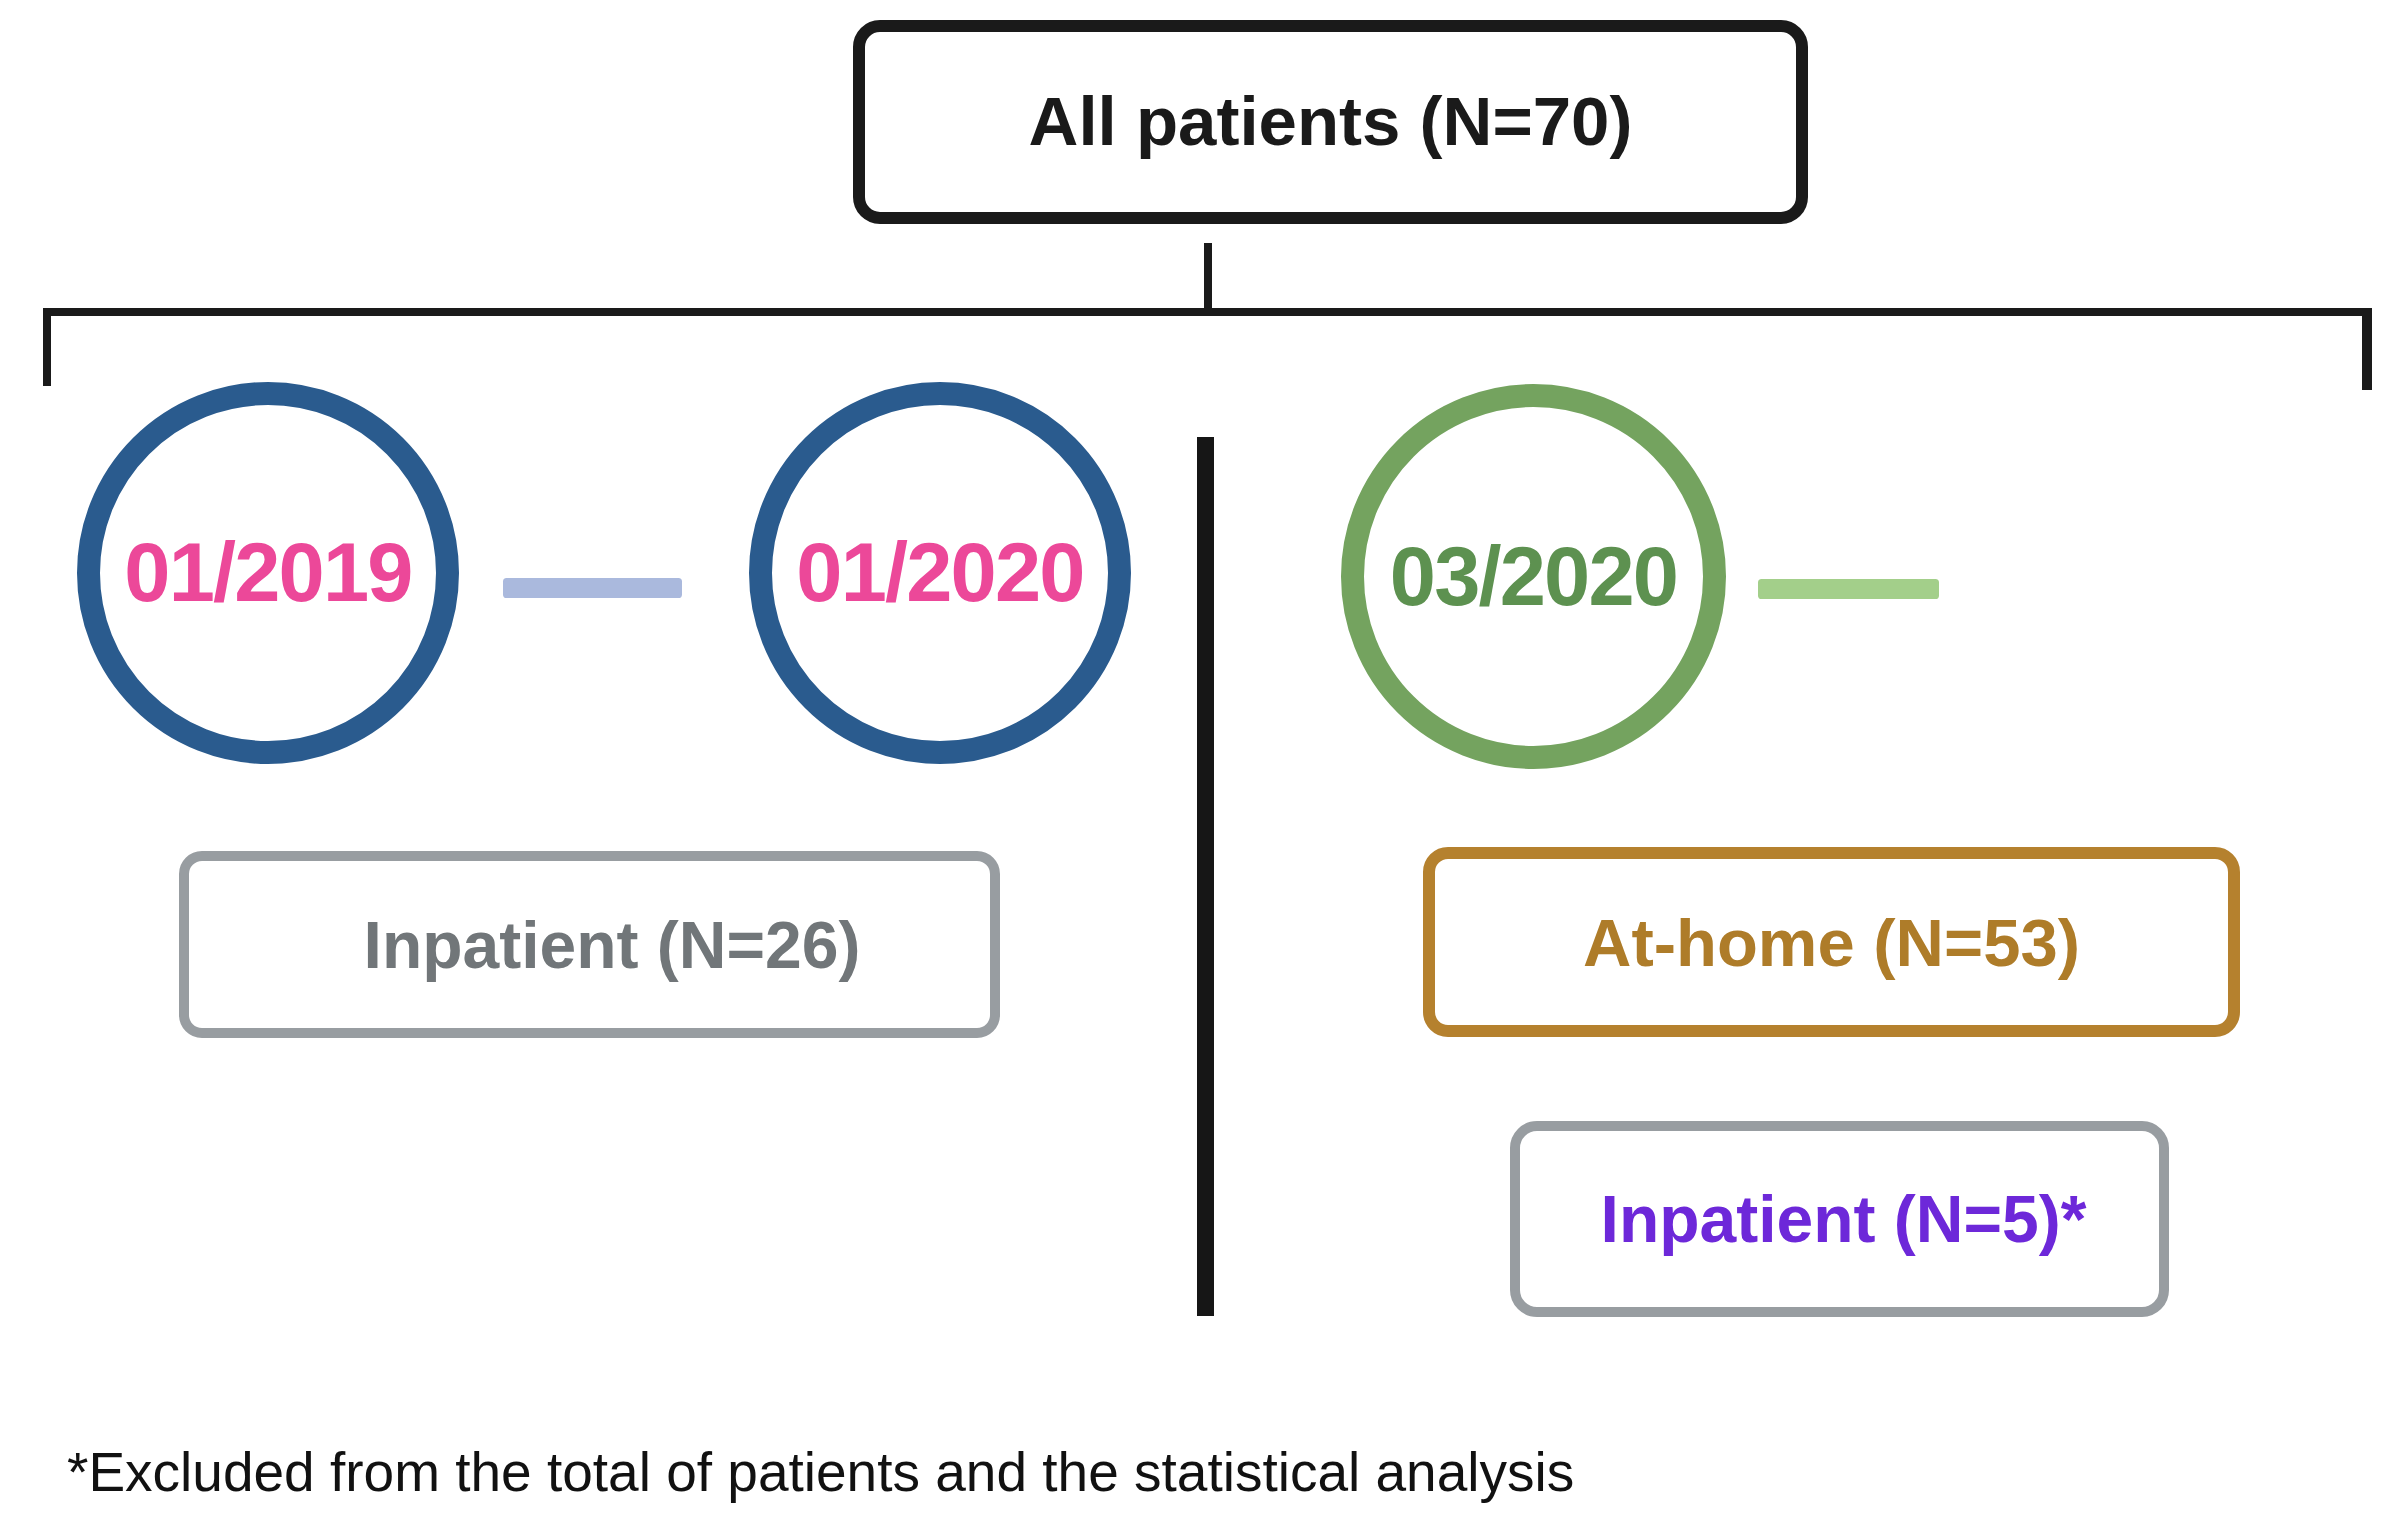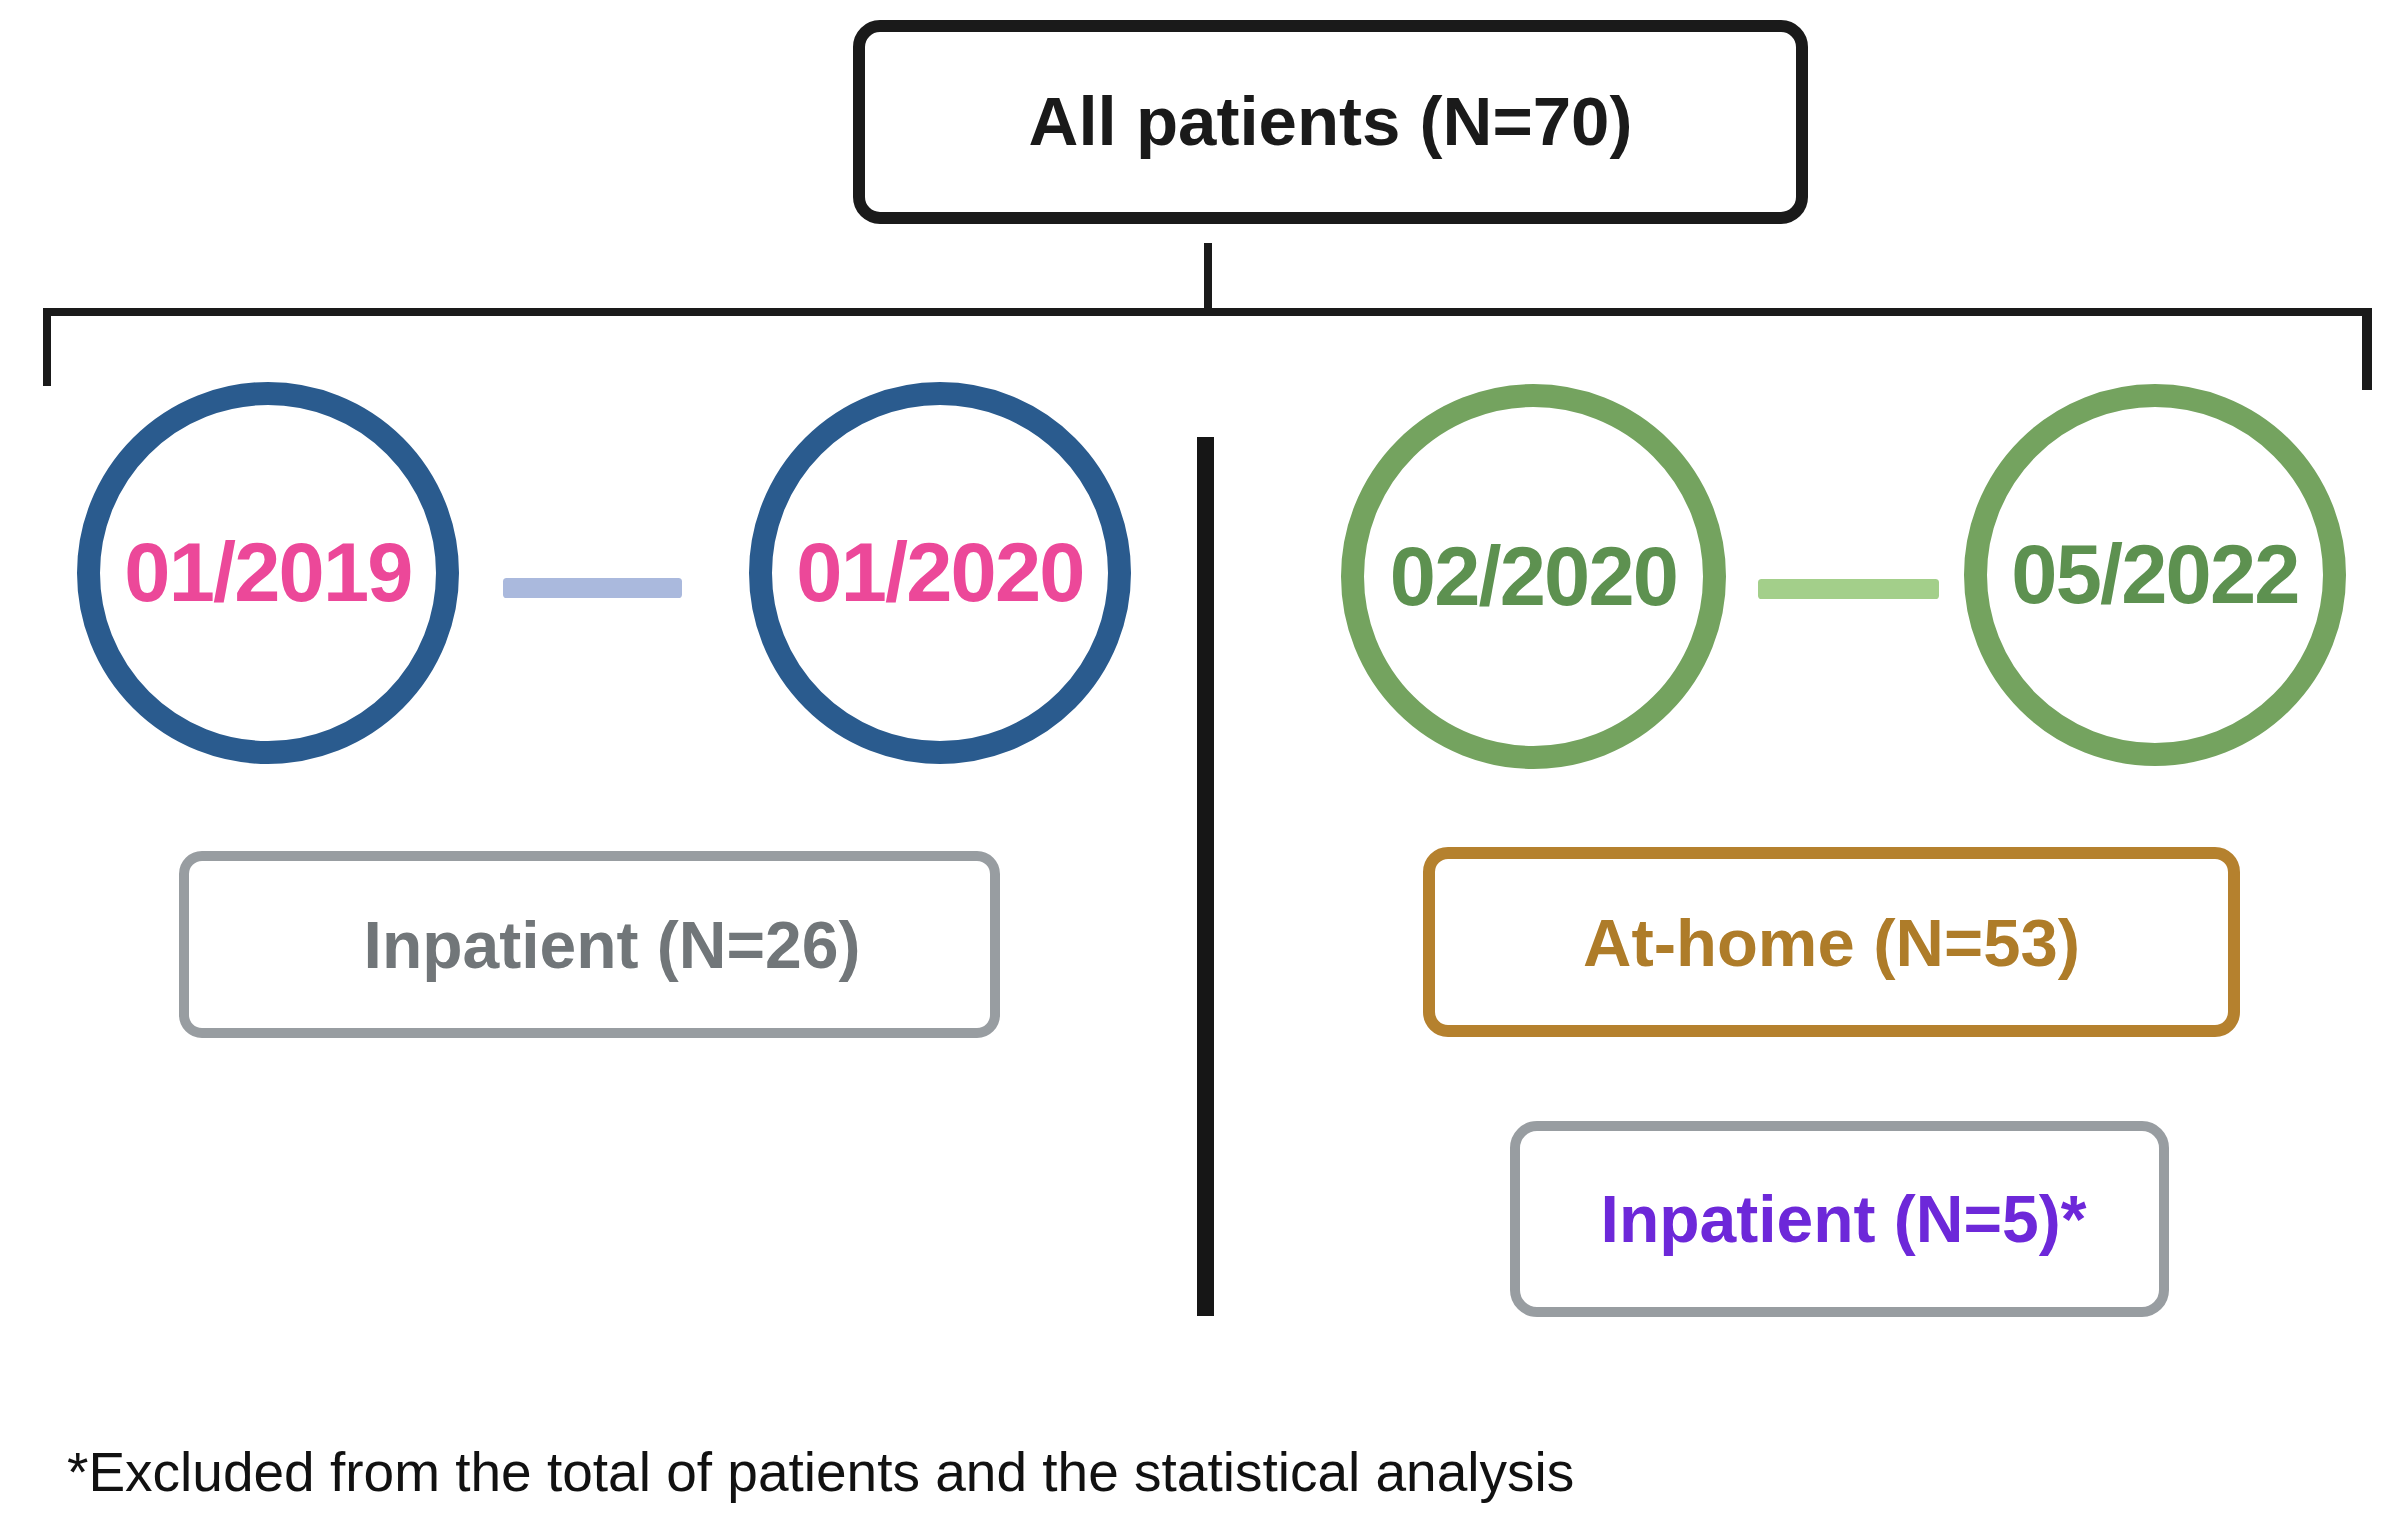--- a/index.html
+++ b/index.html
@@ -98,26 +98,23 @@
   </div>
   <div class="abs bar bar-blue"></div>
   <div class="abs circle blue c-blue-2">
     <span class="label">01/2020</span>
   </div>
   <div class="abs group-box box-inpatient-1">
     <span class="label">Inpatient (N=26)</span>
   </div>
 
   <div class="abs circle green c-green-1">
-    <span class="label">02/2020</span>
+    <span class="label">03/2020</span>
   </div>
   <div class="abs bar bar-green"></div>
-  <div class="abs circle green c-green-2">
-    <span class="label">05/2022</span>
-  </div>
   <div class="abs group-box box-athome">
     <span class="label">At-home (N=53)</span>
   </div>
   <div class="abs group-box box-inpatient-2">
     <span class="label">Inpatient (N=5)*</span>
   </div>
 
   <div class="abs footnote">*Excluded from the total of patients and the statistical analysis</div>
 
 </div>

